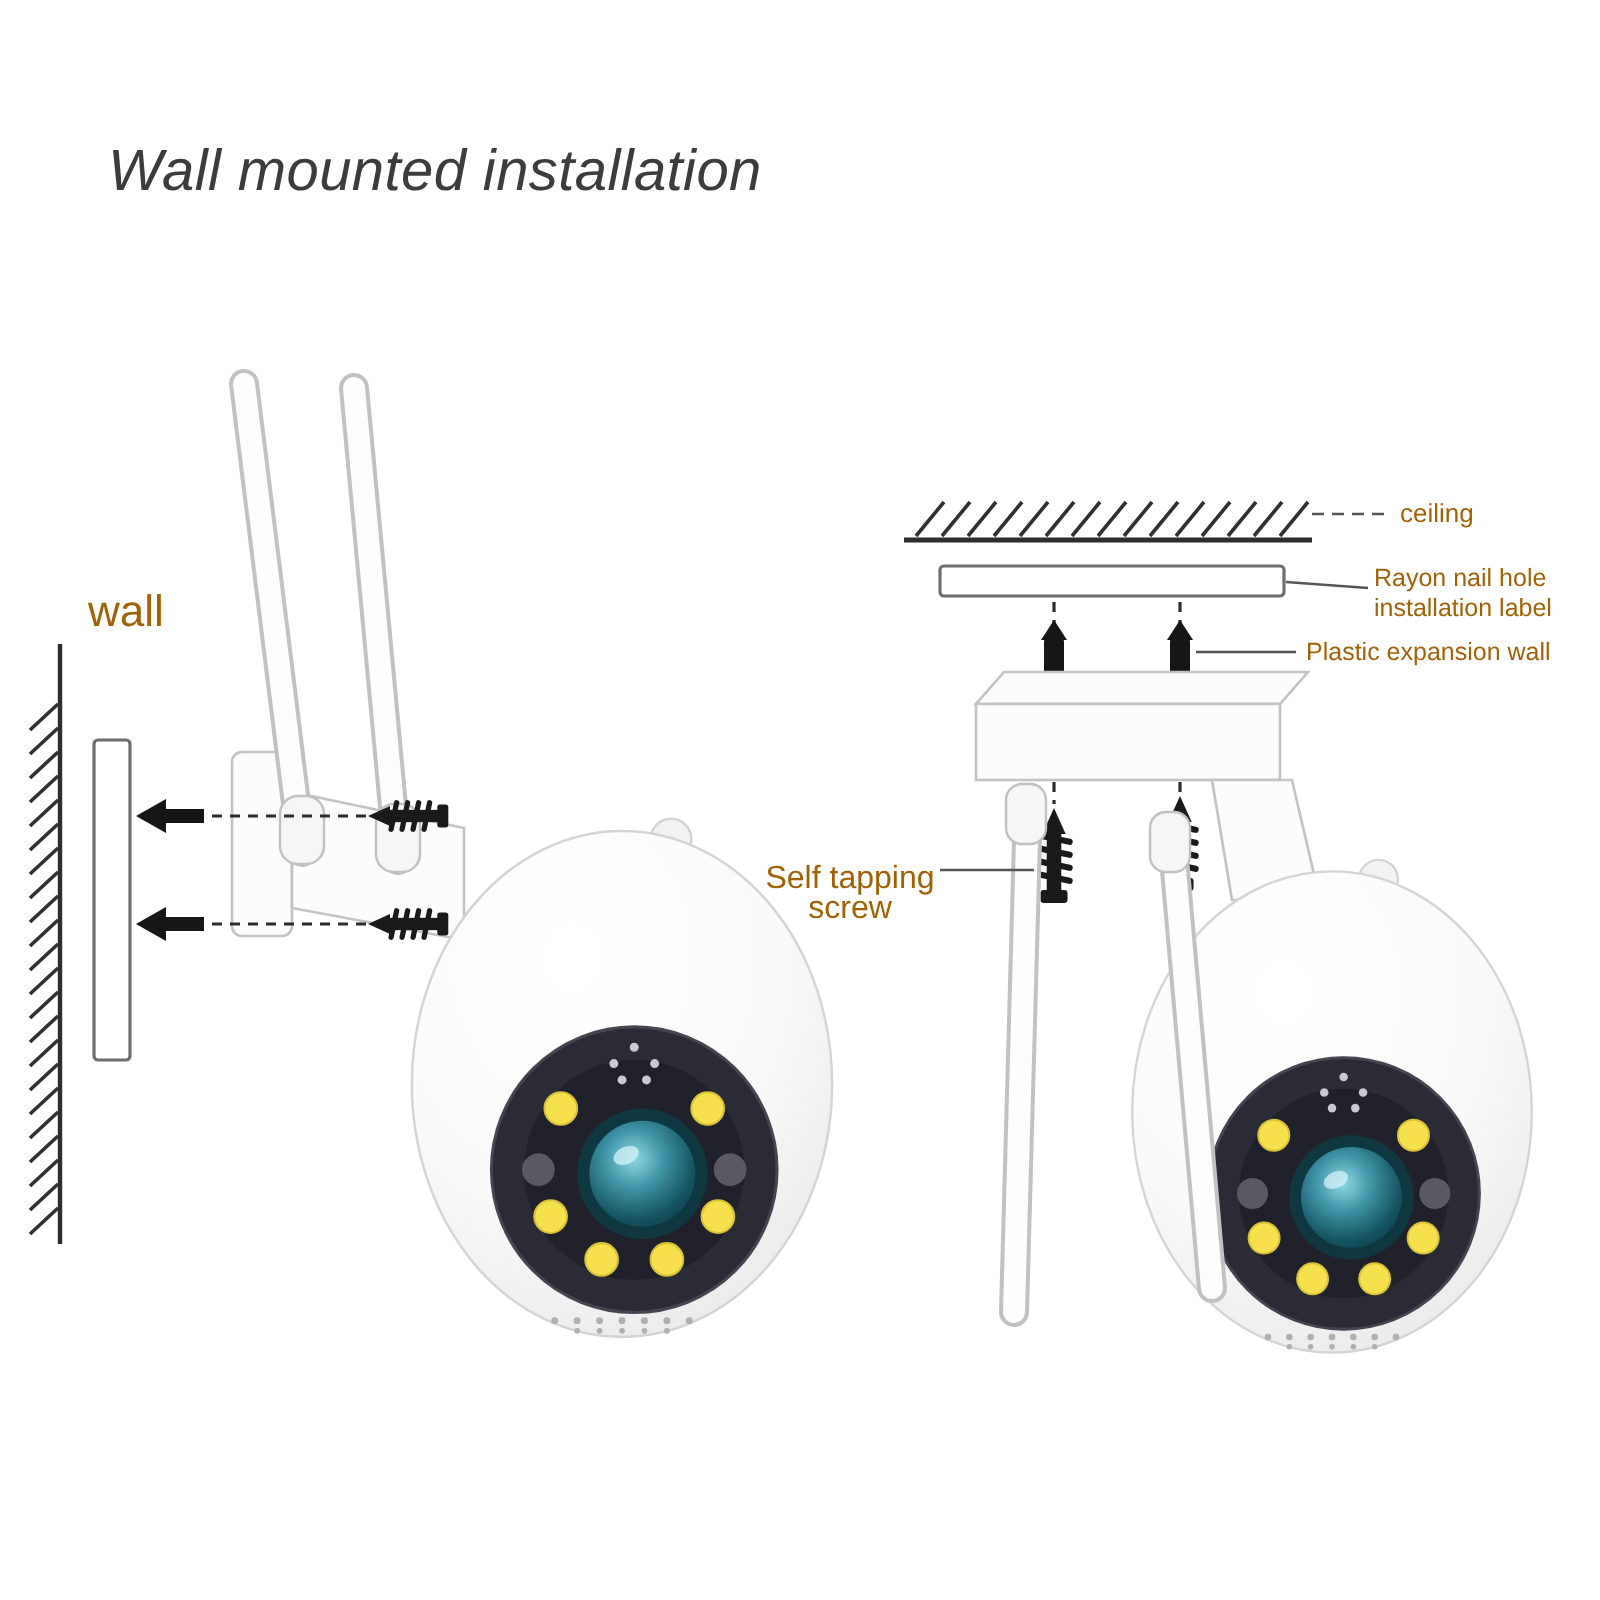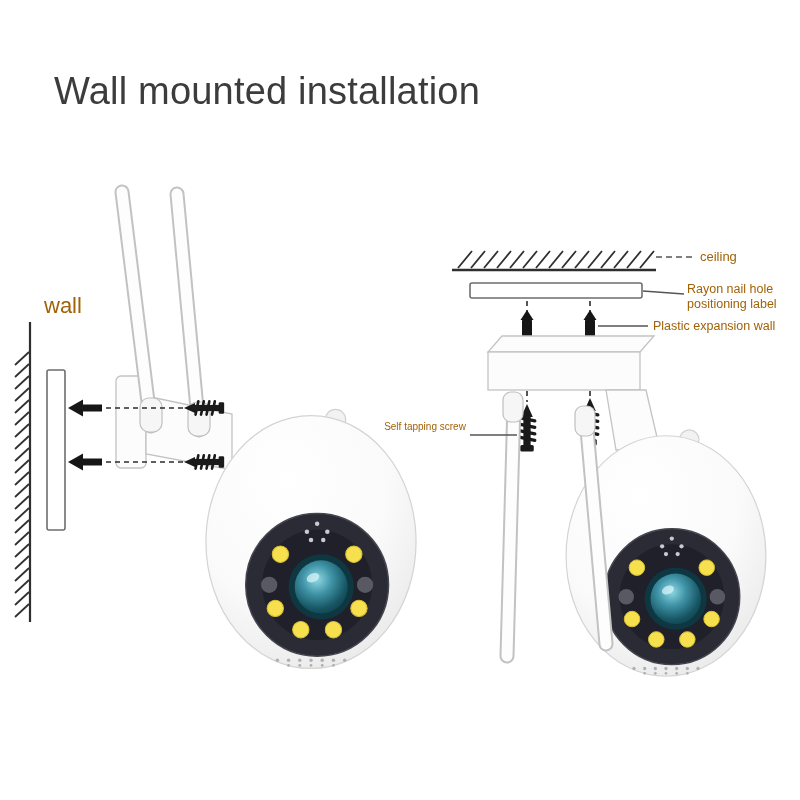--- a/index.html
+++ b/index.html
@@ -1,47 +1,47 @@
 <!DOCTYPE html>
 <html><head>
 <meta charset="utf-8">
 <style>
   html,body{margin:0;padding:0;background:#ffffff;}
   .stage{position:relative;width:800px;height:800px;background:#ffffff;overflow:hidden;
          font-family:"Liberation Sans","DejaVu Sans",sans-serif;}
   svg.canvas{position:absolute;left:0;top:0;}
-  .title{position:absolute;font-size:38px;font-weight:500;color:#3c3c3c;letter-spacing:.2px;margin:0;white-space:nowrap;}
+  .title{position:absolute;font-size:29px;font-weight:500;color:#3c3c3c;letter-spacing:.2px;margin:0;white-space:nowrap;font-style:italic;}
   .title-left{left:54px;top:70px;}
   .title-right{left:487px;top:70px;}
   .label{position:absolute;color:#a16207;}
   .wall-label{left:15px;top:293px;font-size:22px;margin-left:29px;}
   .ceiling-label{left:700px;top:249px;font-size:13px;}
   .rayon-label{left:687px;top:282px;font-size:12.5px;width:112px;line-height:15px;}
   .tube-label{left:653px;top:319px;font-size:12.5px;white-space:nowrap;}
-  .screw-label{left:382px;top:419px;width:86px;font-size:10px;line-height:15px;text-align:center;}
+  .screw-label{left:382px;top:432px;width:86px;font-size:16px;line-height:15px;text-align:center;}
   .led{fill:#f6e04e;stroke:#d9c235;stroke-width:1;}
   .led-dark{fill:#595963;}
   .ant-outer{stroke:#c2c2c2;stroke-width:15;stroke-linecap:round;fill:none;}
   .ant-inner{stroke:#fdfdfd;stroke-width:11;stroke-linecap:round;fill:none;}
   .joint{fill:#f6f6f6;stroke:#c0c0c0;stroke-width:1.2;}
   .bracket{fill:#fcfcfc;stroke:#c3c3c3;stroke-width:1.3;}
   .dash{stroke:#2c2c2c;stroke-width:1.6;stroke-dasharray:5 4;fill:none;}
   .leader{stroke:#555555;stroke-width:1.3;fill:none;}
   .hatch{stroke:#303030;stroke-width:1.8;fill:none;}
 </style>
 </head>
 <body>
 
 <div class="stage">
 
   <h1 class="title title-left">Wall mounted installation</h1>
 
   <div class="label wall-label">wall</div>
   <div class="label ceiling-label">ceiling</div>
-  <div class="label rayon-label">Rayon nail hole positioning label</div>
+  <div class="label rayon-label">Rayon nail hole installation label</div>
   <div class="label tube-label">Plastic expansion wall</div>
   <div class="label screw-label">Self tapping screw</div>
 
   <svg class="canvas" width="800" height="800" viewBox="0 0 800 800">
     <defs>
       <radialGradient id="bodyGrad" cx="0.38" cy="0.25" r="0.9">
         <stop offset="0" stop-color="#ffffff"></stop>
         <stop offset="0.55" stop-color="#fafafa"></stop>
         <stop offset="0.85" stop-color="#ececec"></stop>
         <stop offset="1" stop-color="#dedede"></stop>

